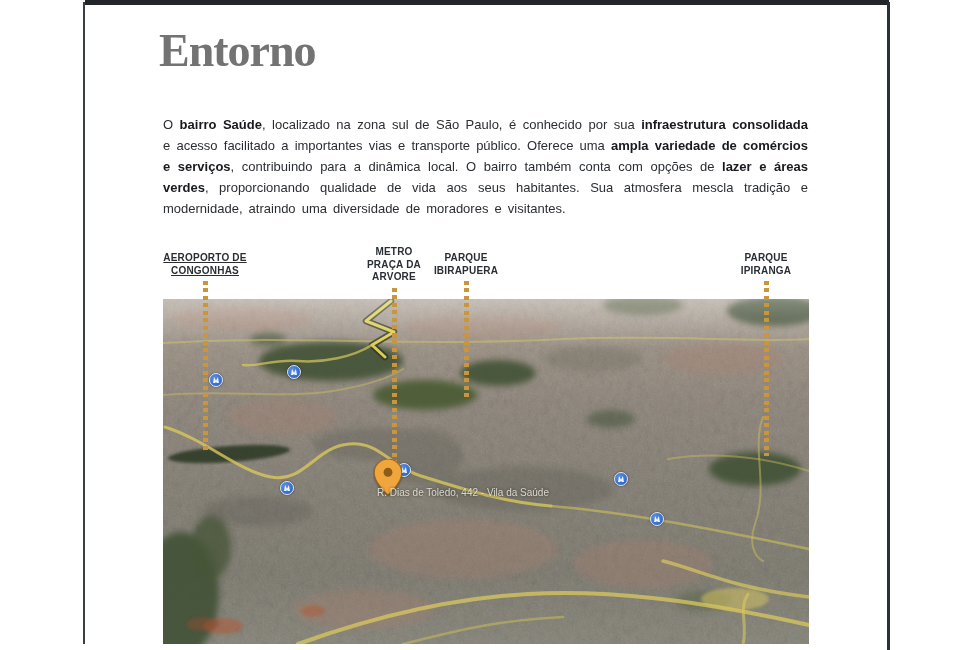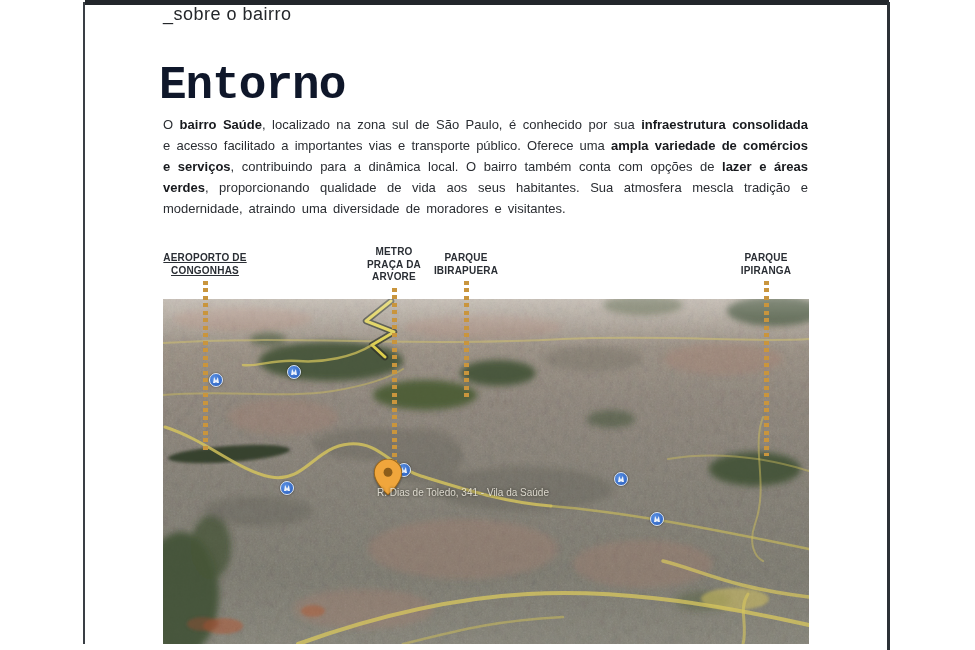--- a/index.html
+++ b/index.html
@@ -6,22 +6,22 @@
   .canvas{position:relative;width:975px;height:650px;margin:0 auto;background:#ffffff;overflow:hidden;
           font-family:"Liberation Sans",sans-serif;color:#26292e;}
 
   
   .top-bar{position:absolute;left:85px;top:0;width:804px;height:5px;background:#22262b;}
   .left-border{position:absolute;left:83px;top:2px;width:2px;height:642px;background:#3a3f45;}
   .right-border{position:absolute;left:887px;top:2px;width:3px;height:648px;background:#2c3136;}
 
   
   .eyebrow{position:absolute;left:163px;top:4px;font-size:18px;font-weight:500;letter-spacing:.5px;color:#24272b;}
-  .title{position:absolute;left:159px;top:24px;font-family:Liberation Mono, monospace;font-weight:bold;
-         font-size:46px;letter-spacing:-1px;color:#0f172a;margin-top:36px;}
+  .title{position:absolute;left:159px;top:24px;font-family:Liberation Serif, serif;font-weight:bold;
+         font-size:46px;letter-spacing:-1px;color:#737373;}
 
   
   .intro{position:absolute;left:163px;top:101px;width:645px;font-size:13px;line-height:21px;
          text-align:justify;word-spacing:2.5px;color:#2a2d32;}
   .intro strong{font-weight:bold;color:#17191d;}
 
   
   .map-label{position:absolute;font-size:10px;font-weight:bold;line-height:12.5px;letter-spacing:.2px;
              text-align:center;color:#2a2e34;white-space:pre-line;}
   .lbl-1{left:145px;top:252px;width:120px;text-decoration:underline;}
@@ -49,21 +49,20 @@
 </style>
 </head>
 <body>
 
 <div class="canvas">
 
   <div class="top-bar"></div>
   <div class="left-border"></div>
   <div class="right-border"></div>
 
-  <div class="eyebrow">_sobre o bairro</div>
   <div class="title">Entorno</div>
 
   <p class="intro"><span>O </span><strong>bairro Saúde</strong><span>, localizado na zona sul de São Paulo, é conhecido por sua </span><strong>infraestrutura consolidada</strong><span> e acesso facilitado a importantes vias e transporte público. Oferece uma </span><strong>ampla variedade de comércios e serviços</strong><span>, contribuindo para a dinâmica local. O bairro também conta com opções de </span><strong>lazer e áreas verdes</strong><span>, proporcionando qualidade de vida aos seus habitantes. Sua atmosfera mescla tradição e modernidade, atraindo uma diversidade de moradores e visitantes.</span></p>
 
   <div class="map-label lbl-1">AEROPORTO DE
 CONGONHAS</div>
   <div class="map-label lbl-2">METRO
 PRAÇA DA
 ARVORE</div>
   <div class="map-label lbl-3">PARQUE
@@ -177,16 +176,16 @@
         <div class="metro-marker" style="left: 451px; top: 173px;"></div>
         <div class="metro-marker" style="left: 487px; top: 213px;"></div>
         <div class="metro-marker" style="left: 117px; top: 182px;"></div>
       </div>
 
     <svg class="pin" viewBox="0 0 26 34" style="left: 211px; top: 160px;">
       <path d="M13 0C5.82 0 0 5.82 0 13c0 9.75 13 21 13 21s13-11.25 13-21C26 5.82 20.18 0 13 0z" fill="#f0a63c" stroke="#96661f" stroke-width="1"></path>
       <circle cx="13" cy="12.5" r="4.2" fill="#7a5014" opacity="0.85"></circle>
     </svg>
 
-    <div class="pin-address">R. Dias de Toledo, 341 - Vila da Saúde</div>
+    <div class="pin-address">R. Dias de Toledo, 442 - Vila da Saúde</div>
   </div>
 
 </div>
 
 </body></html>

